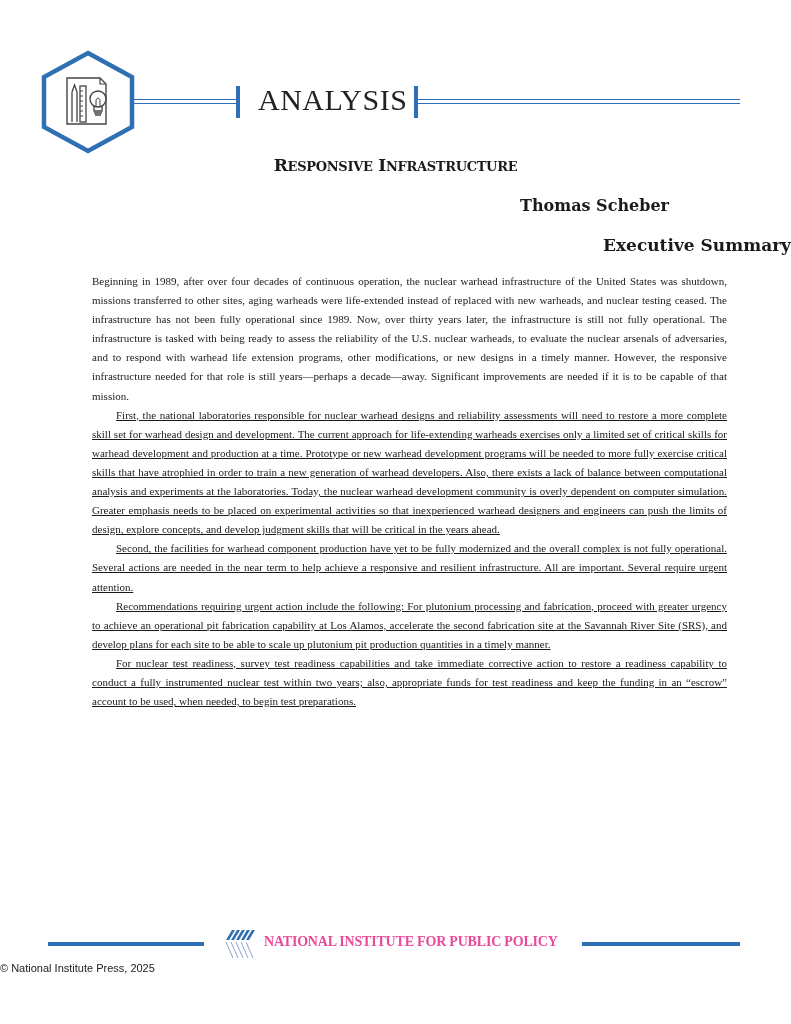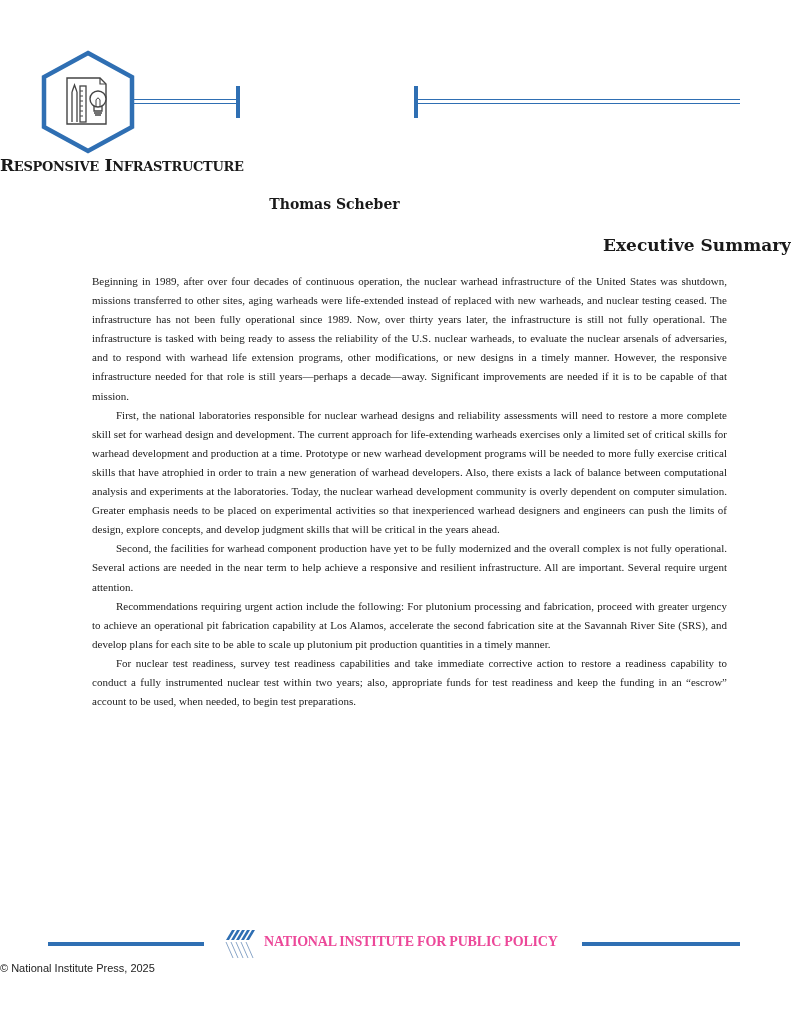--- a/index.html
+++ b/index.html
@@ -8,28 +8,28 @@
   .header { position: absolute; left: 0; top: 0; width: 791px; height: 160px; }
   .hex { position: absolute; left: 40px; top: 50px; width: 96px; height: 104px; }
   .hline { position: absolute; height: 5px; border-top: 1.6px solid #2f6fb3; border-bottom: 1.6px solid #2f6fb3; box-sizing: border-box; }
   .hline.left { left: 132px; top: 99px; width: 106px; }
   .hline.right { left: 418px; top: 99px; width: 322px; }
   .vbar { position: absolute; width: 4px; height: 32px; background: #2f6fb3; }
   .vbar.a { left: 236px; top: 86px; }
   .vbar.b { left: 414px; top: 86px; }
   .analysis { position: absolute; left: 258px; top: 83px; font-size: 30px; letter-spacing: 0.5px; color: #222; font-family: "Liberation Serif", serif; }
 
-  .title { position: absolute; left: 0; width: 791px; top: 155px; text-align: left; font-family: "DejaVu Serif", serif; font-weight: bold; font-size: 17px; letter-spacing: -0.3px; }
+  .title { position: absolute; left: 0; width: 791px; top: 155px; text-align: center; font-family: "DejaVu Serif", serif; font-weight: bold; font-size: 17px; letter-spacing: -0.3px; }
   .title .sc { font-size: 13px; }
-  .author { position: absolute; left: 0; width: 669px; top: 196px; text-align: center; font-family: "DejaVu Serif", serif; font-weight: bold; font-size: 14px; }
+  .author { position: absolute; left: 0; width: 669px; top: 196px; text-align: right; font-family: "DejaVu Serif", serif; font-weight: bold; font-size: 16px; }
   .exec { position: absolute; left: 0; width: 791px; top: 235px; text-align: right; font-family: "DejaVu Serif", serif; font-weight: bold; font-size: 17px; }
 
   .body { position: absolute; left: 92px; top: 272px; width: 635px; font-family: "Liberation Serif", serif; font-size: 11px; line-height: 19.1px; text-align: justify; color: #1a1a1a; }
   .body p { margin: 0; }
-  .body p.indent { text-indent: 24px; }
+  .body p.indent { text-indent: 24px; text-decoration: underline; }
 
   .footer-line { position: absolute; height: 4px; background: #2f6fb3; top: 942px; }
   .footer-line.l { left: 48px; width: 156px; }
   .footer-line.r { left: 582px; width: 158px; }
   .nipp-logo { position: absolute; left: 220px; top: 928px; width: 36px; height: 32px; }
   .nipp-name { position: absolute; left: 264px; top: 934px; font-family: "Liberation Serif", serif; font-weight: bold; font-size: 14px; color: #ec4899; letter-spacing: -0.2px; }
   .copyright { position: absolute; left: 0; width: 791px; top: 962px; text-align: left; font-family: "Liberation Sans", sans-serif; font-size: 11px; color: #222; }
 </style>
 </head>
 <body>
@@ -45,20 +45,21 @@
 
     <rect x="40" y="36" width="6" height="36" fill="none" stroke="#444" stroke-width="1.3"></rect>
     <path d="M40,41 L43,41 M40,46 L43,46 M40,51 L43,51 M40,56 L43,56 M40,61 L43,61 M40,66 L43,66" stroke="#444" stroke-width="1"></path>
 
     <circle cx="58" cy="49" r="8" fill="#fff" stroke="#444" stroke-width="1.4"></circle>
     <path d="M54,56 L54,61 L62,61 L62,56 M54,63 L62,63 M55,65 L61,65" fill="none" stroke="#444" stroke-width="1.3"></path>
     <path d="M56,56 L56,50 M60,56 L60,50 M56,50 Q58,46 60,50" fill="none" stroke="#444" stroke-width="1"></path>
   </svg>
   <div class="hline left"></div>
   <div class="vbar a"></div>
+  <div class="analysis">ANALYSIS</div>
   <div class="vbar b"></div>
   <div class="hline right"></div>
 </div>
 
 <div class="title">
   <span>R</span><span class="sc">ESPONSIVE</span>
   <span>I</span><span class="sc">NFRASTRUCTURE</span>
 </div>
 
 <div class="author">Thomas Scheber</div>

